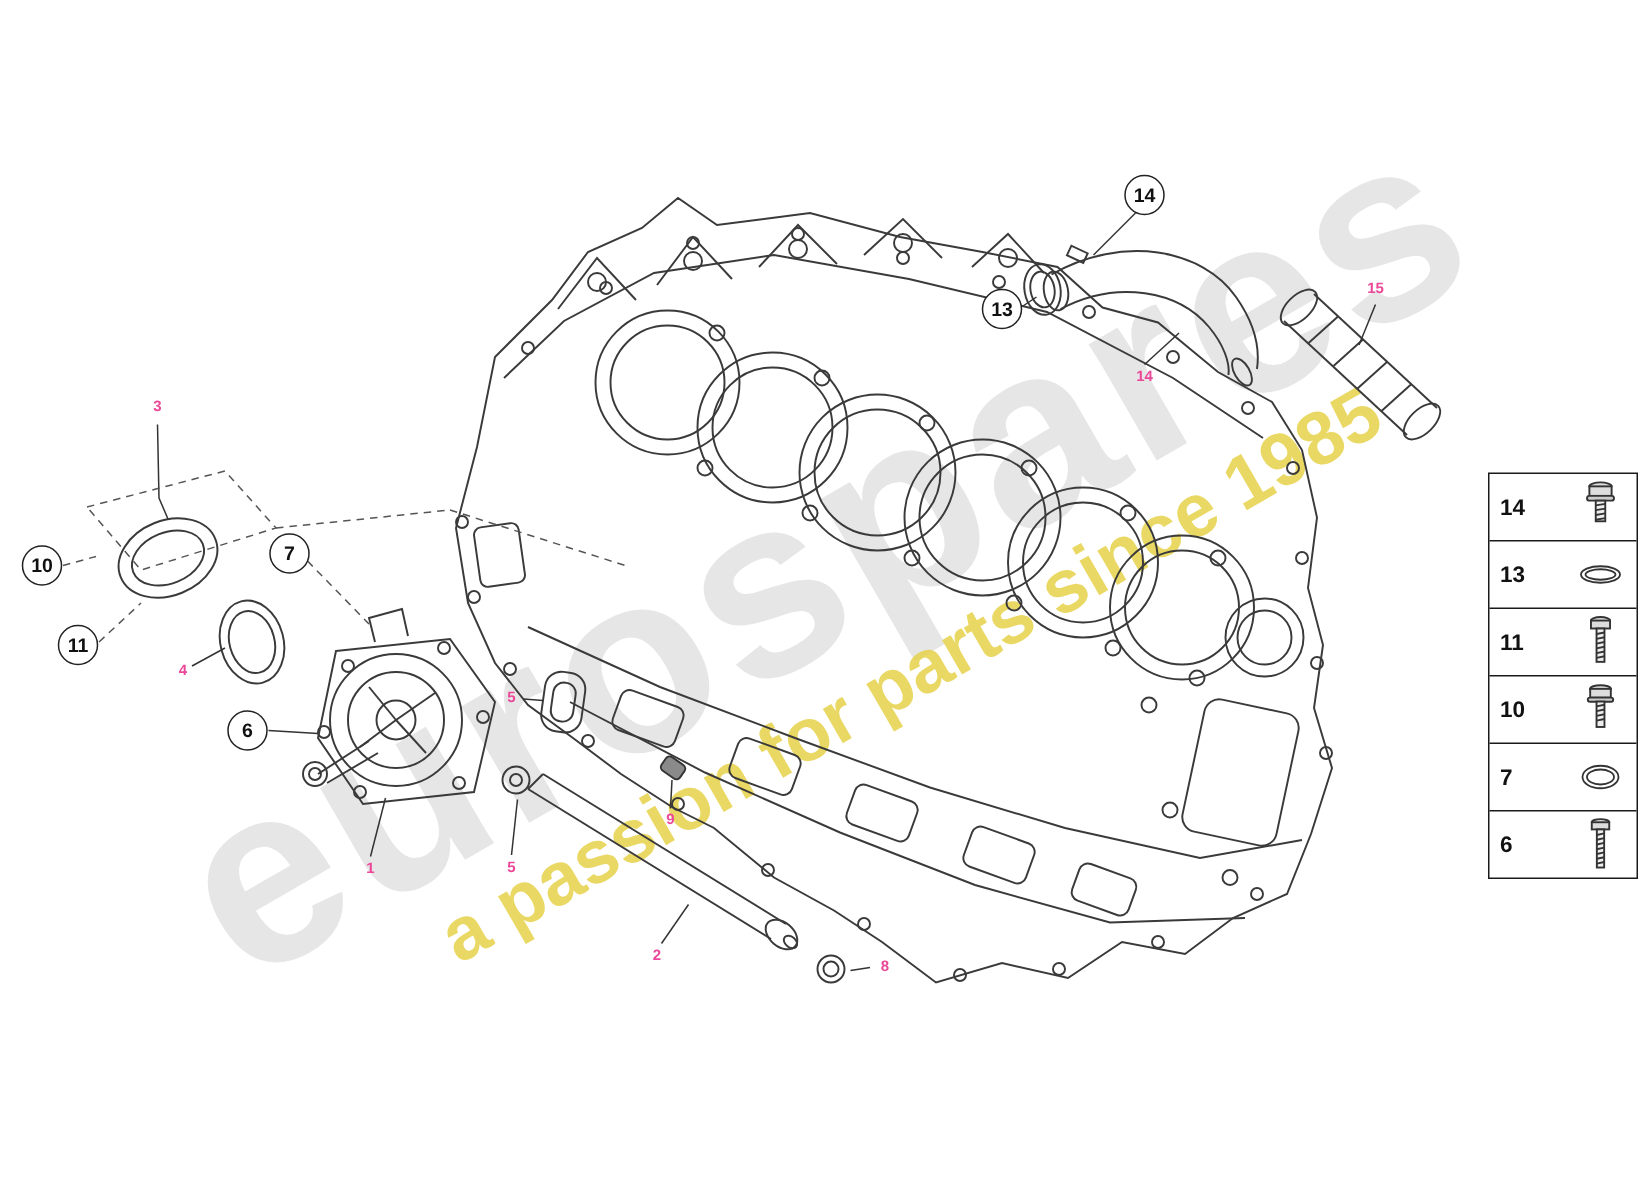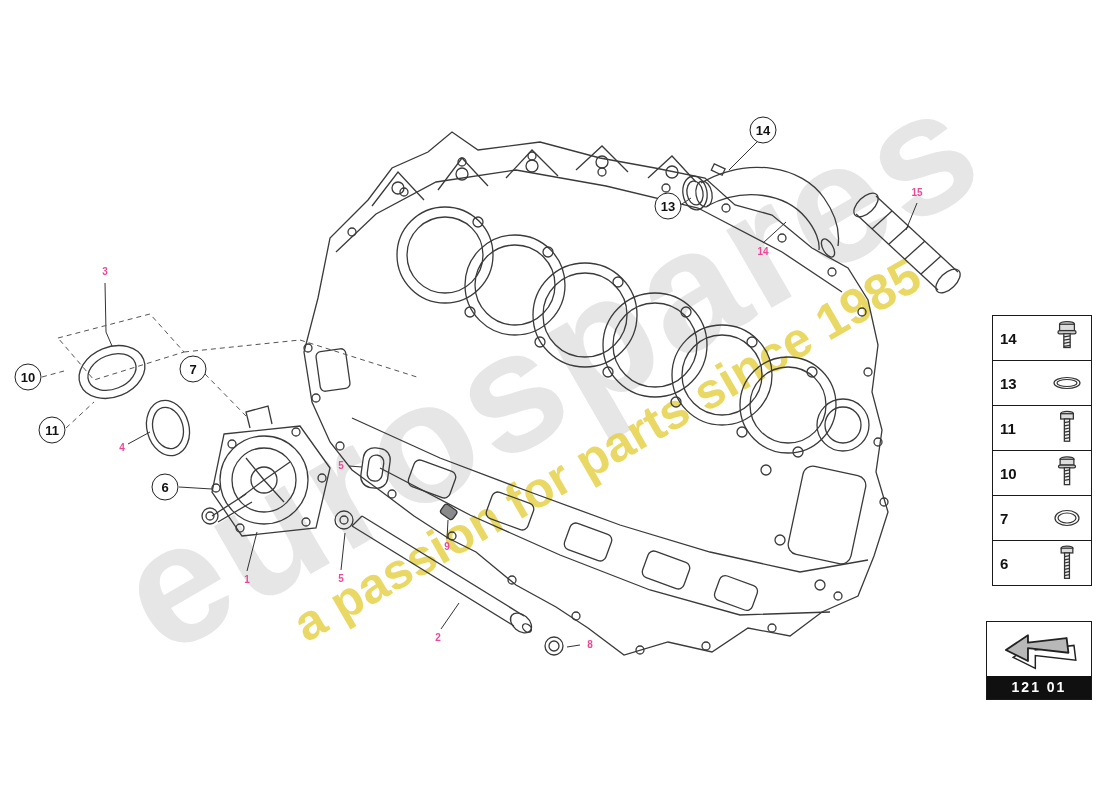--- a/index.html
+++ b/index.html
@@ -356,21 +356,14 @@
           <line x1="9.7" y1="14" x2="14.3" y2="13"></line>
         <line x1="9.7" y1="17" x2="14.3" y2="16"></line>
           <line x1="9.7" y1="20" x2="14.3" y2="19"></line>
         <line x1="9.7" y1="23" x2="14.3" y2="22"></line>
           <line x1="9.7" y1="26" x2="14.3" y2="25"></line>
         <line x1="9.7" y1="29" x2="14.3" y2="28"></line>
       </svg>
     </div>
   </div>
 
-  <div class="footer-box">
-    <svg class="footer-arrow" viewBox="0 0 84 50">
-      <polygon points="10,29 34,13 34,21 76,16 78,32 34,27 34,41" fill="#ffffff" stroke="#222" stroke-width="1.6" transform="translate(4,4)"></polygon>
-      <polygon points="6,25 30,9 30,17 72,12 74,28 30,23 30,37" fill="#b8b8b8" stroke="#222" stroke-width="2" stroke-linejoin="round"></polygon>
-    </svg>
-    <div class="footer-code">121 01</div>
-  </div>
 
 </div>
 
 </body></html>

